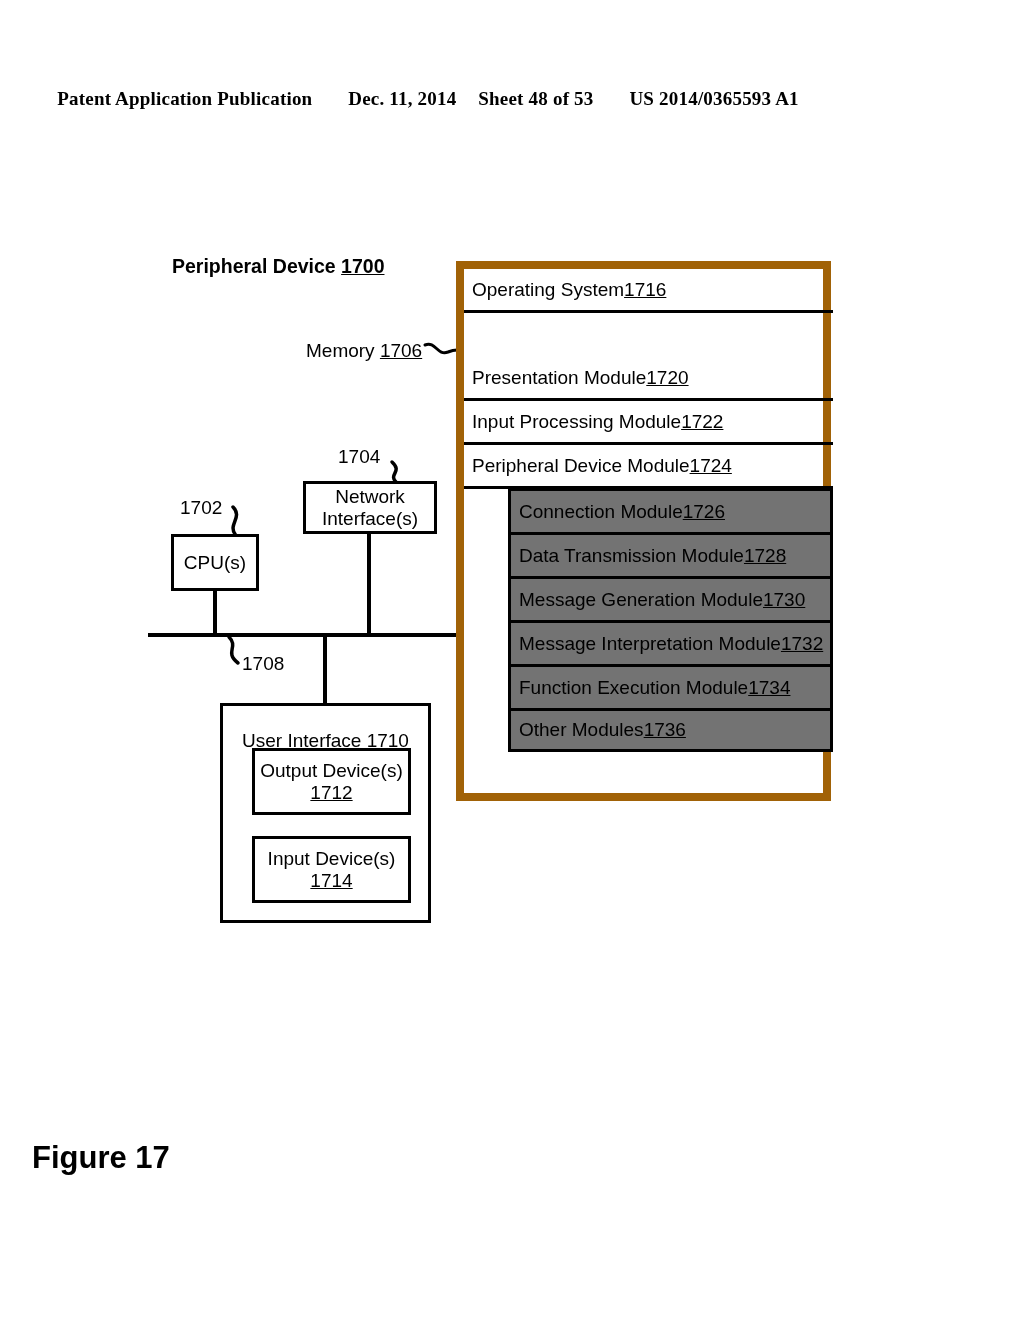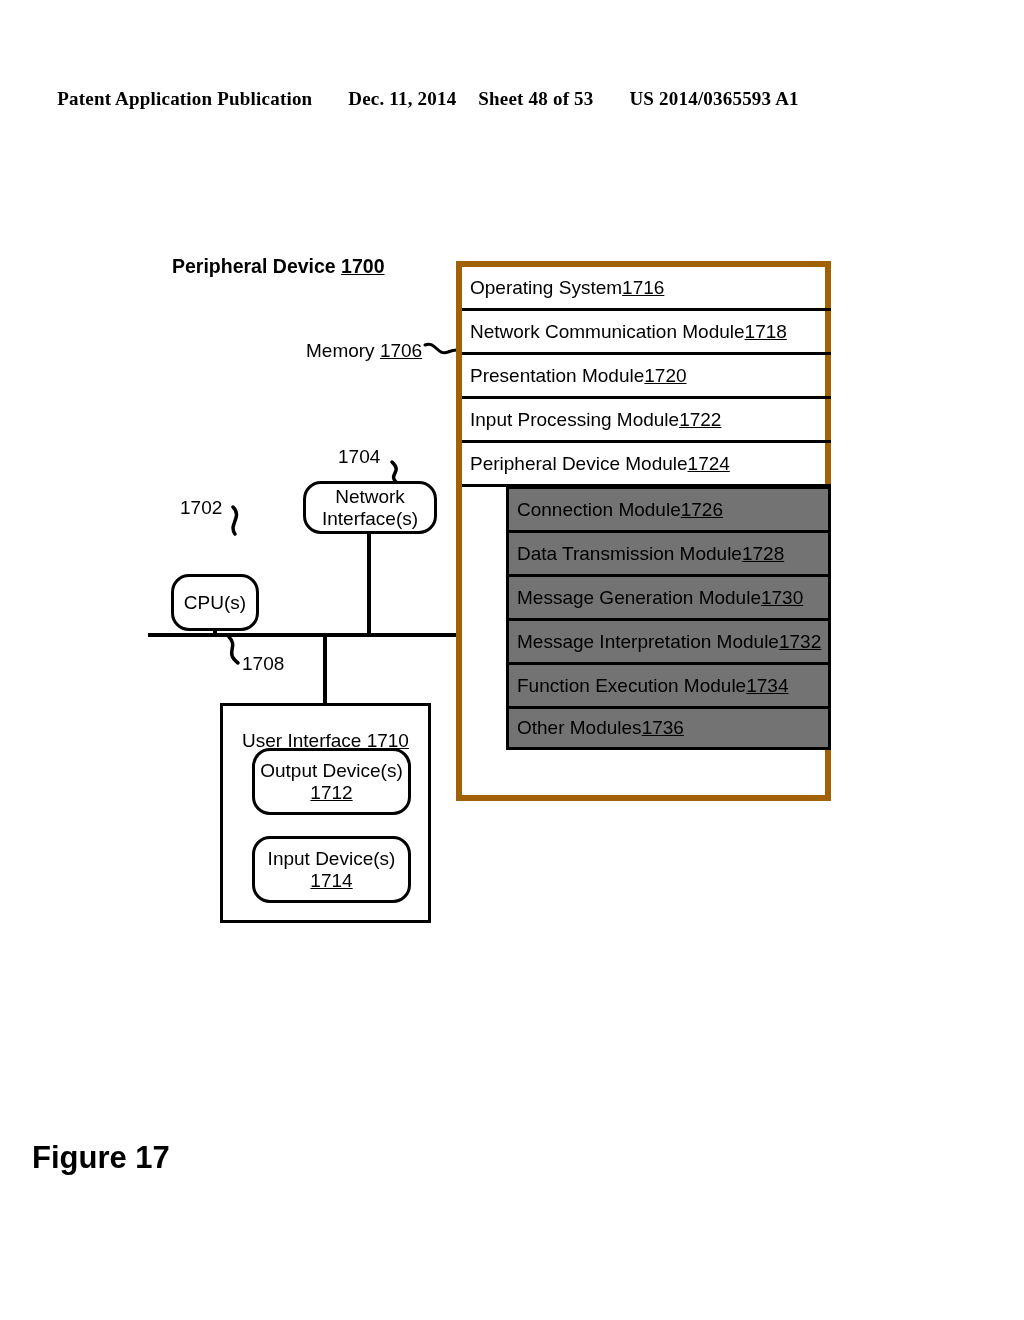--- a/index.html
+++ b/index.html
@@ -57,21 +57,20 @@
     background: #fff;
     display: flex;
     align-items: center;
     font-size: 19px;
     line-height: 1.15;
   }
   .box.center {
     justify-content: center;
     text-align: center;
     flex-direction: column;
-    border-radius: 18px;
   }
 
   .u { text-decoration: underline; }
 
   .label {
     position: absolute;
     font-size: 19px;
     white-space: nowrap;
   }
 
@@ -86,21 +85,21 @@
   }
 
   
   #memory-container {
     position: absolute;
     left: 456px;
     top: 261px;
     width: 375px;
     height: 540px;
     box-sizing: border-box;
-    border: 6px solid #a16207;
+    border: 8px solid #a16207;
     background: #fff;
   }
 
   
   .mem-row {
     position: absolute;
     left: 0;
     width: 369px;
     box-sizing: border-box;
     border-bottom: 3px solid #000;
@@ -186,21 +185,21 @@
   <div class="label" style="left:306px; top:340px;">
     <span>Memory </span><span class="u">1706</span>
   </div>
 
   <div class="label" style="left:180px; top:497px;text-align:center;">1702</div>
 
   <div class="label" style="left:338px; top:446px;">1704</div>
 
   <div class="label" style="left:242px; top:653px;">1708</div>
 
-  <div class="box center" style="left:171px; top:534px; width:88px; height:57px;margin-top:40px;">
+  <div class="box center" style="left:171px; top:534px; width:88px; height:57px;">
     <span>CPU(s)</span>
   </div>
 
   <div class="box center" style="left:303px; top:481px; width:134px; height:53px;">
     <span>Network</span>
     <span>Interface(s)</span>
   </div>
 
   <div class="box" style="left:220px; top:703px; width:211px; height:220px; display:block;">
     <div style="text-align:center; margin-top:24px; font-size:19px;">
@@ -218,24 +217,20 @@
     </div>
   </div>
 
   <div id="memory-container">
 
     <div class="mem-row" style="top:0px; height:44px;">
       <span>Operating System </span>
         <span class="u">1716</span>
     </div>
 
-    <div class="mem-row" style="top:44px; height:44px;">
-      <span>Network Communication Module </span>
-        <span class="u">1718</span>
-    </div>
 
     <div class="mem-row" style="top:88px; height:44px;">
       <span>Presentation Module </span>
         <span class="u">1720</span>
     </div>
 
     <div class="mem-row" style="top:132px; height:44px;">
       <span>Input Processing Module </span>
         <span class="u">1722</span>
     </div>

